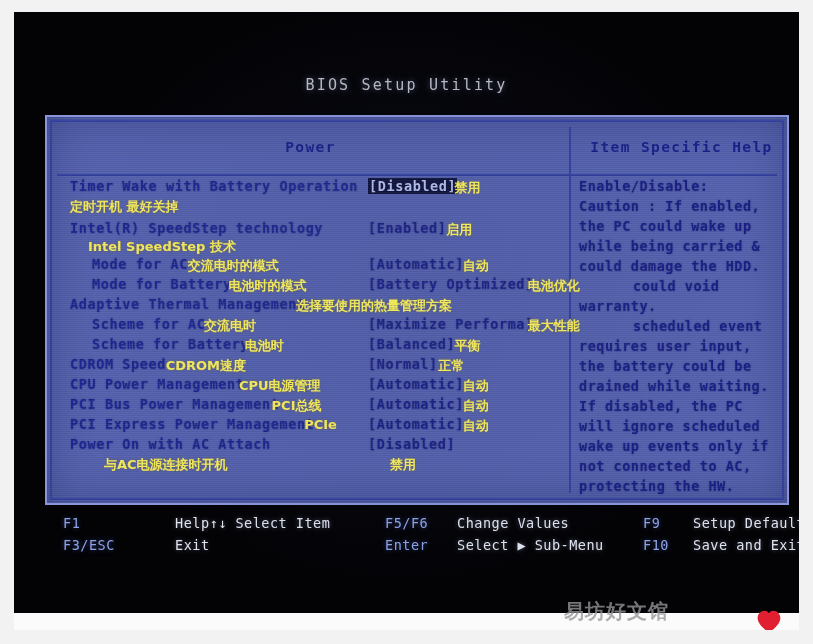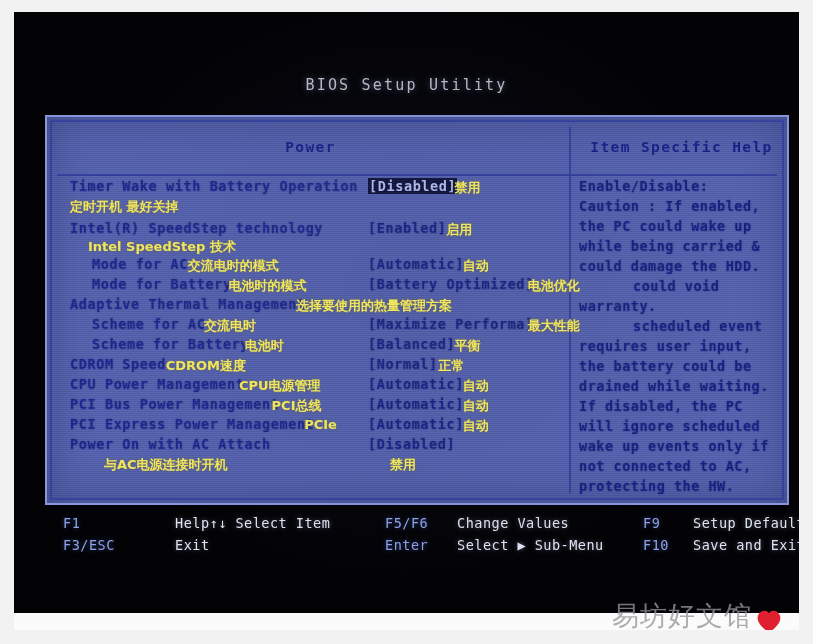--- a/index.html
+++ b/index.html
@@ -220,25 +220,25 @@
     position: absolute;
     left: 0;
     top: 601px;
     width: 785px;
     height: 17px;
     background: #fbfbfb;
     z-index: 8;
   }
   #wm-sub {
     position: absolute;
-    left: 598px;
+    left: 550px;
     top: 586px;
     font-family: "DejaVu Sans", "Liberation Sans", sans-serif;
-    font-size: 27px;
-    font-weight: normal;
+    font-size: 20px;
+    font-weight: bold;
     color: rgba(150,150,155,0.78);
     letter-spacing: 1px;
     white-space: nowrap;
     z-index: 10;
   }
   #wm-heart {
     position: absolute;
     left: 742px;
     top: 597px;
     width: 26px;

